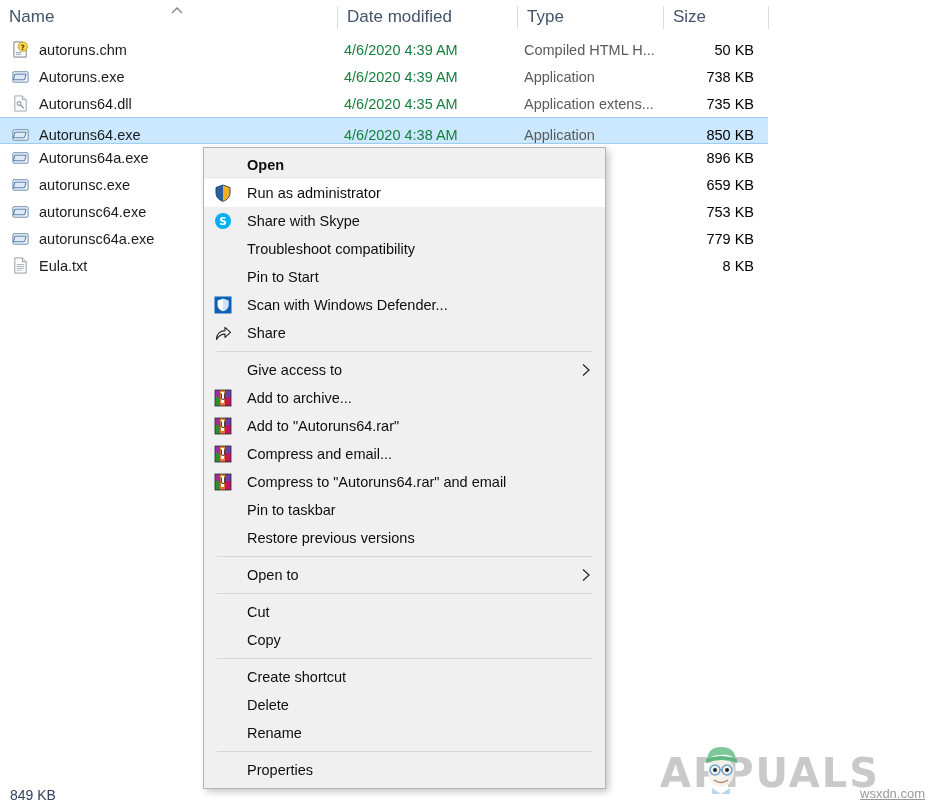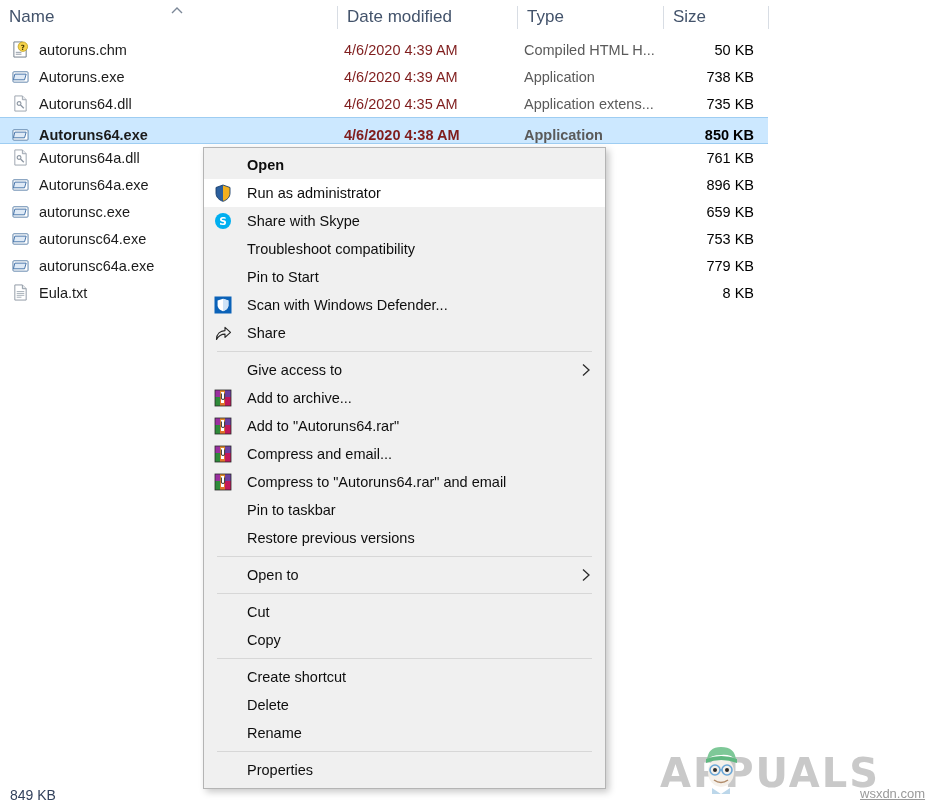--- a/index.html
+++ b/index.html
@@ -75,23 +75,23 @@
     position: absolute;
     top: 0; height: 27px;
     display: flex;
     align-items: center;
     font-size: 14.5px;
     color: #1b1b1b;
     white-space: nowrap;
     overflow: hidden;
     box-sizing: border-box;
   }
-  .row.selected .cell { height: 33px; font-weight: bold; }
+  .row.selected .cell { height: 33px; }
   .c-name { left: 12px; width: 320px; }
-  .c-date { left: 344px; width: 170px; color: #7f1d1d; }
+  .c-date { left: 344px; width: 170px; color: #15803d; }
   .c-type { left: 524px; width: 135px; color: #5a5a5a; }
   .c-size { left: 620px; width: 140px; color: #000000;
             justify-content: flex-end; padding-right: 6px; }
 
   .fname { padding-left: 10px; }
 
   .fileicon {
     flex: 0 0 auto;
     width: 17px; height: 17px;
     display: inline-block;
@@ -265,34 +265,20 @@
         <div class="cell c-name">
           <svg width="17" height="17" viewBox="0 0 18 18" class="fileicon">
             <rect x="1" y="4" width="16" height="11" rx="1" fill="#ffffff" stroke="#5a7fa8" stroke-width="1"></rect>
             <path d="M3 6.5 L15 6.5 L13.3 12.5 L1.5 12.5 Z" fill="#dfeaf6" stroke="#3f6fa6" stroke-width="1"></path>
           </svg>
           <span class="fname">Autoruns64.exe</span>
         </div>
         <div class="cell c-date">4/6/2020 4:38 AM</div>
         <div class="cell c-type">Application</div>
         <div class="cell c-size">850 KB</div>
-      </div>
-      <div class="row">
-        <div class="cell c-name">
-          <svg width="17" height="17" viewBox="0 0 18 18" class="fileicon">
-            <path d="M3 1 h8 l4 4 v12 H3 Z" fill="#ffffff" stroke="#9aa3ad" stroke-width="1"></path>
-            <path d="M11 1 v4 h4" fill="#e8ebee" stroke="#9aa3ad" stroke-width="1"></path>
-            <circle cx="7.5" cy="9" r="2" fill="none" stroke="#8d97a3" stroke-width="1.2"></circle>
-            <path d="M9 10.5 L12.5 14" stroke="#8d97a3" stroke-width="1.4"></path>
-          </svg>
-          <span class="fname">Autoruns64a.dll</span>
-        </div>
-        <div class="cell c-date"></div>
-        <div class="cell c-type">extens...</div>
-        <div class="cell c-size">761 KB</div>
       </div>
       <div class="row">
         <div class="cell c-name">
           <svg width="17" height="17" viewBox="0 0 18 18" class="fileicon">
             <rect x="1" y="4" width="16" height="11" rx="1" fill="#ffffff" stroke="#5a7fa8" stroke-width="1"></rect>
             <path d="M3 6.5 L15 6.5 L13.3 12.5 L1.5 12.5 Z" fill="#dfeaf6" stroke="#3f6fa6" stroke-width="1"></path>
           </svg>
           <span class="fname">Autoruns64a.exe</span>
         </div>
         <div class="cell c-date"></div>

